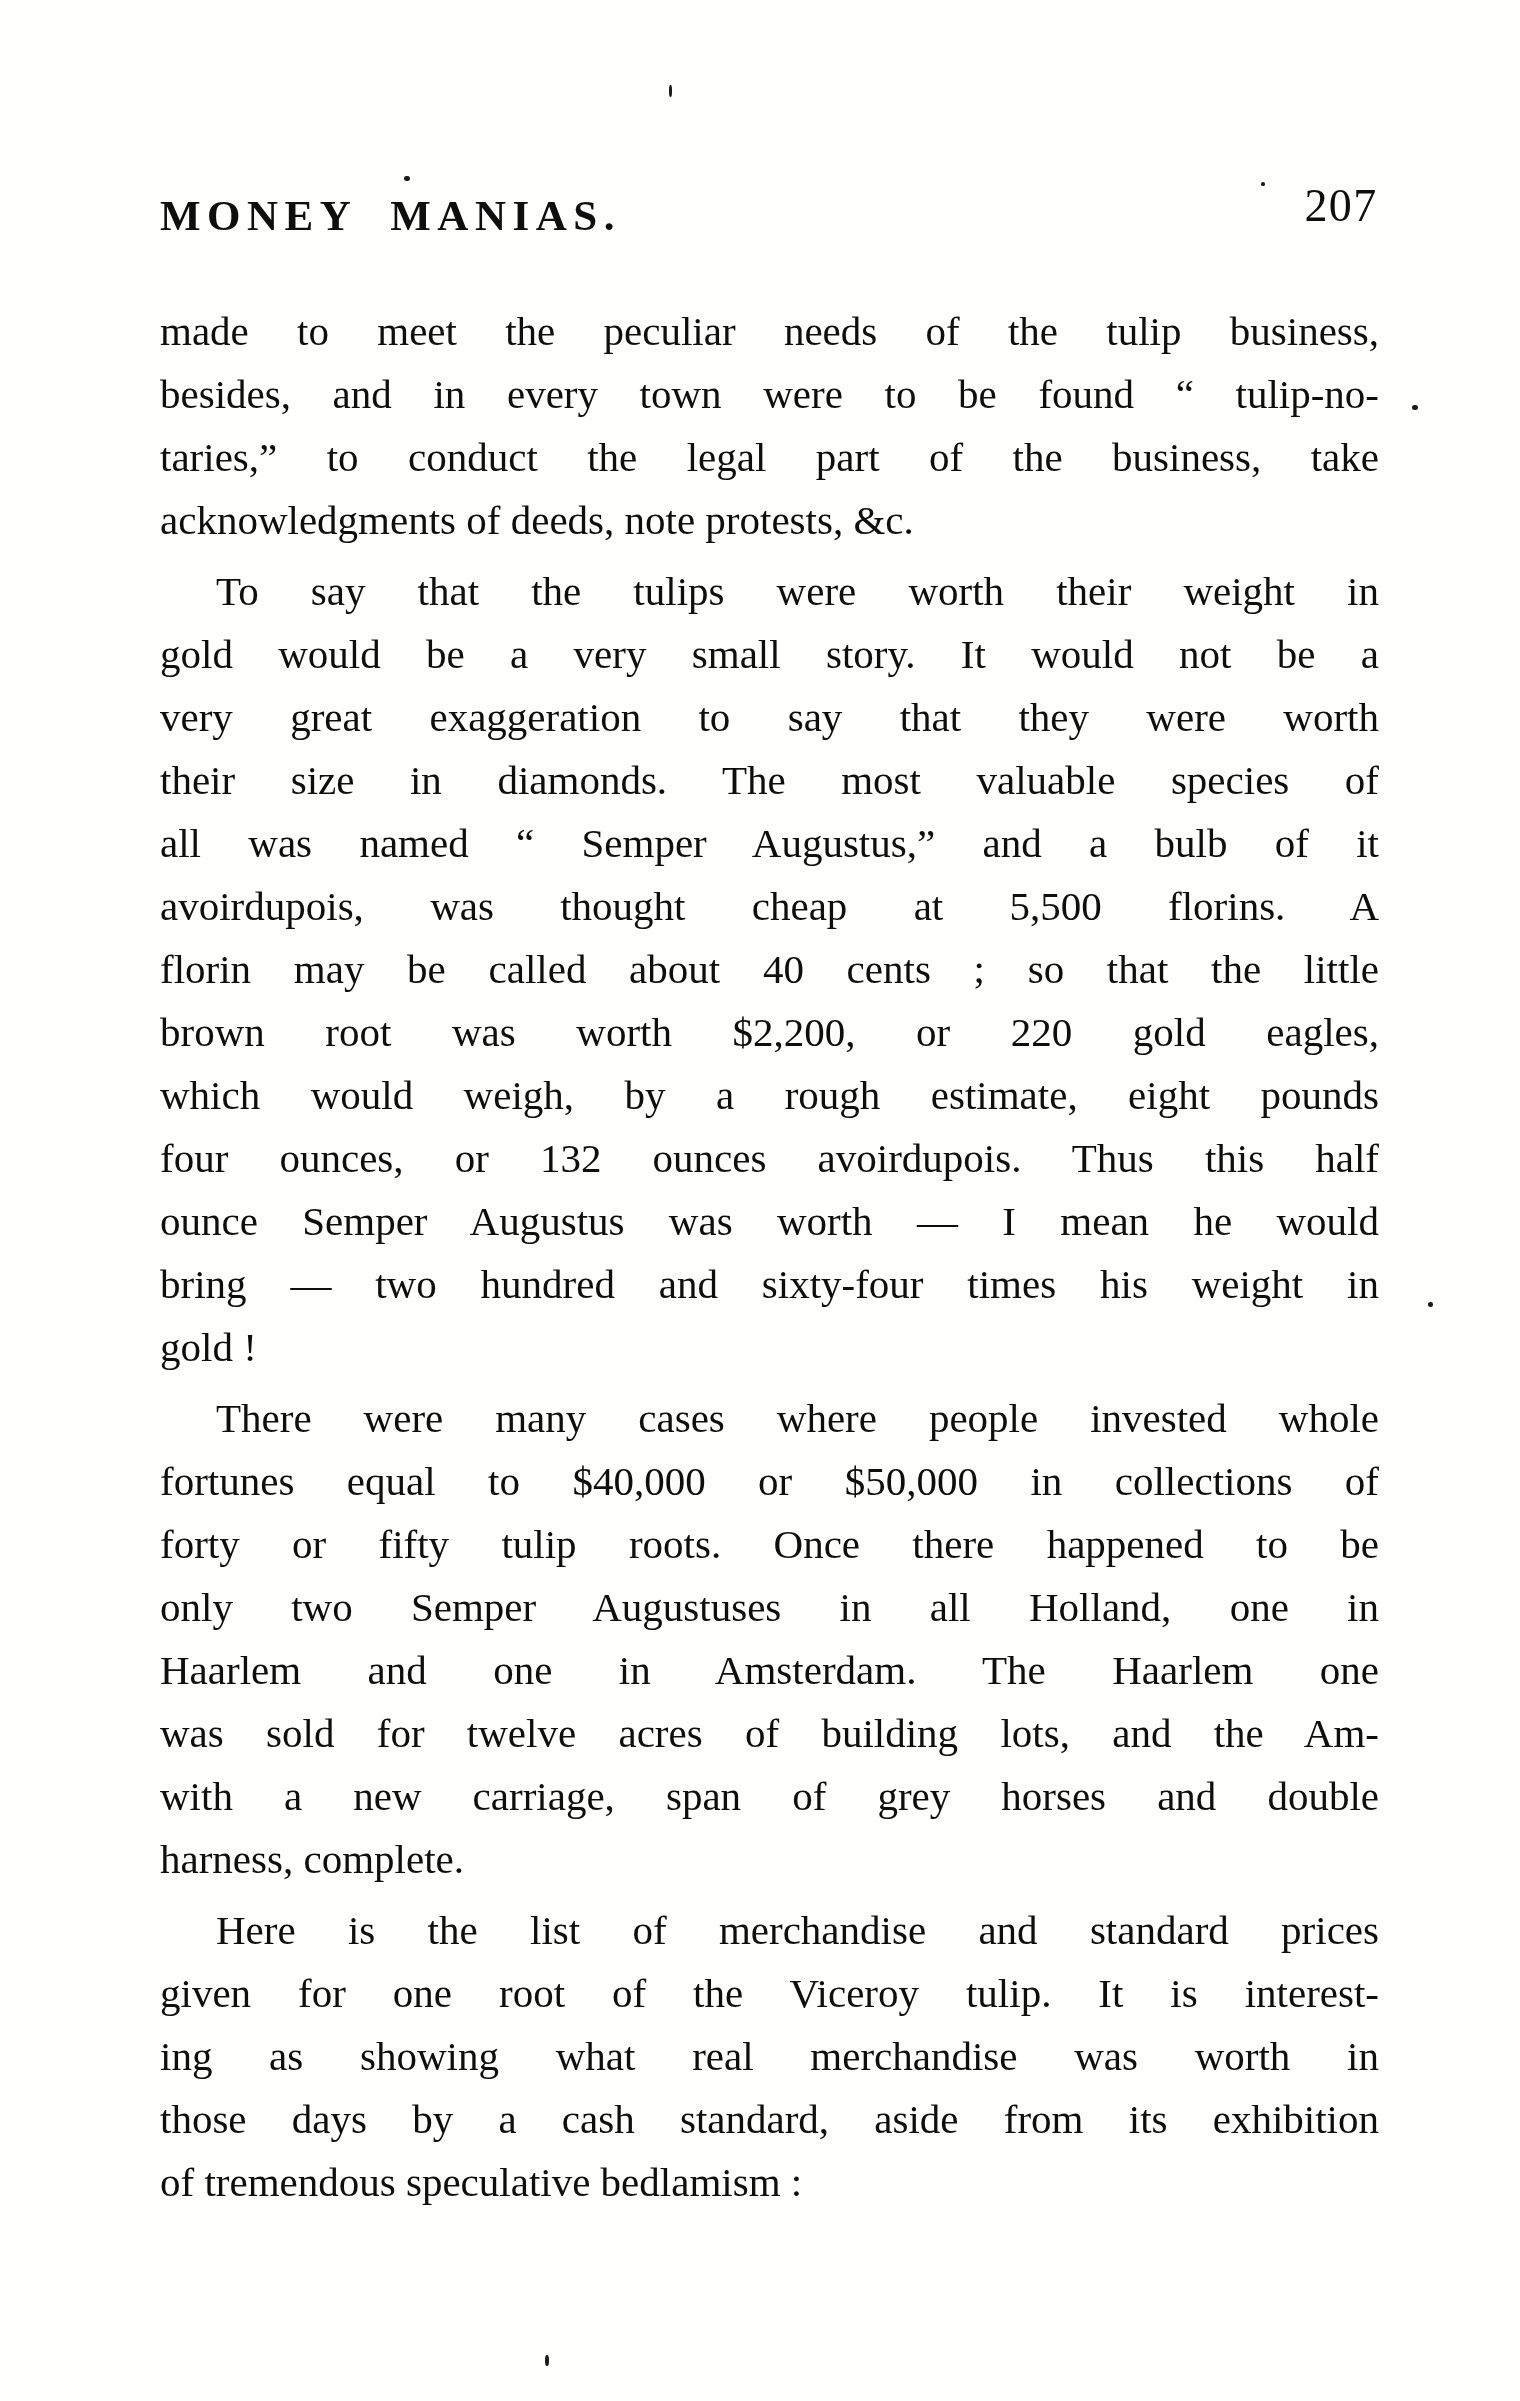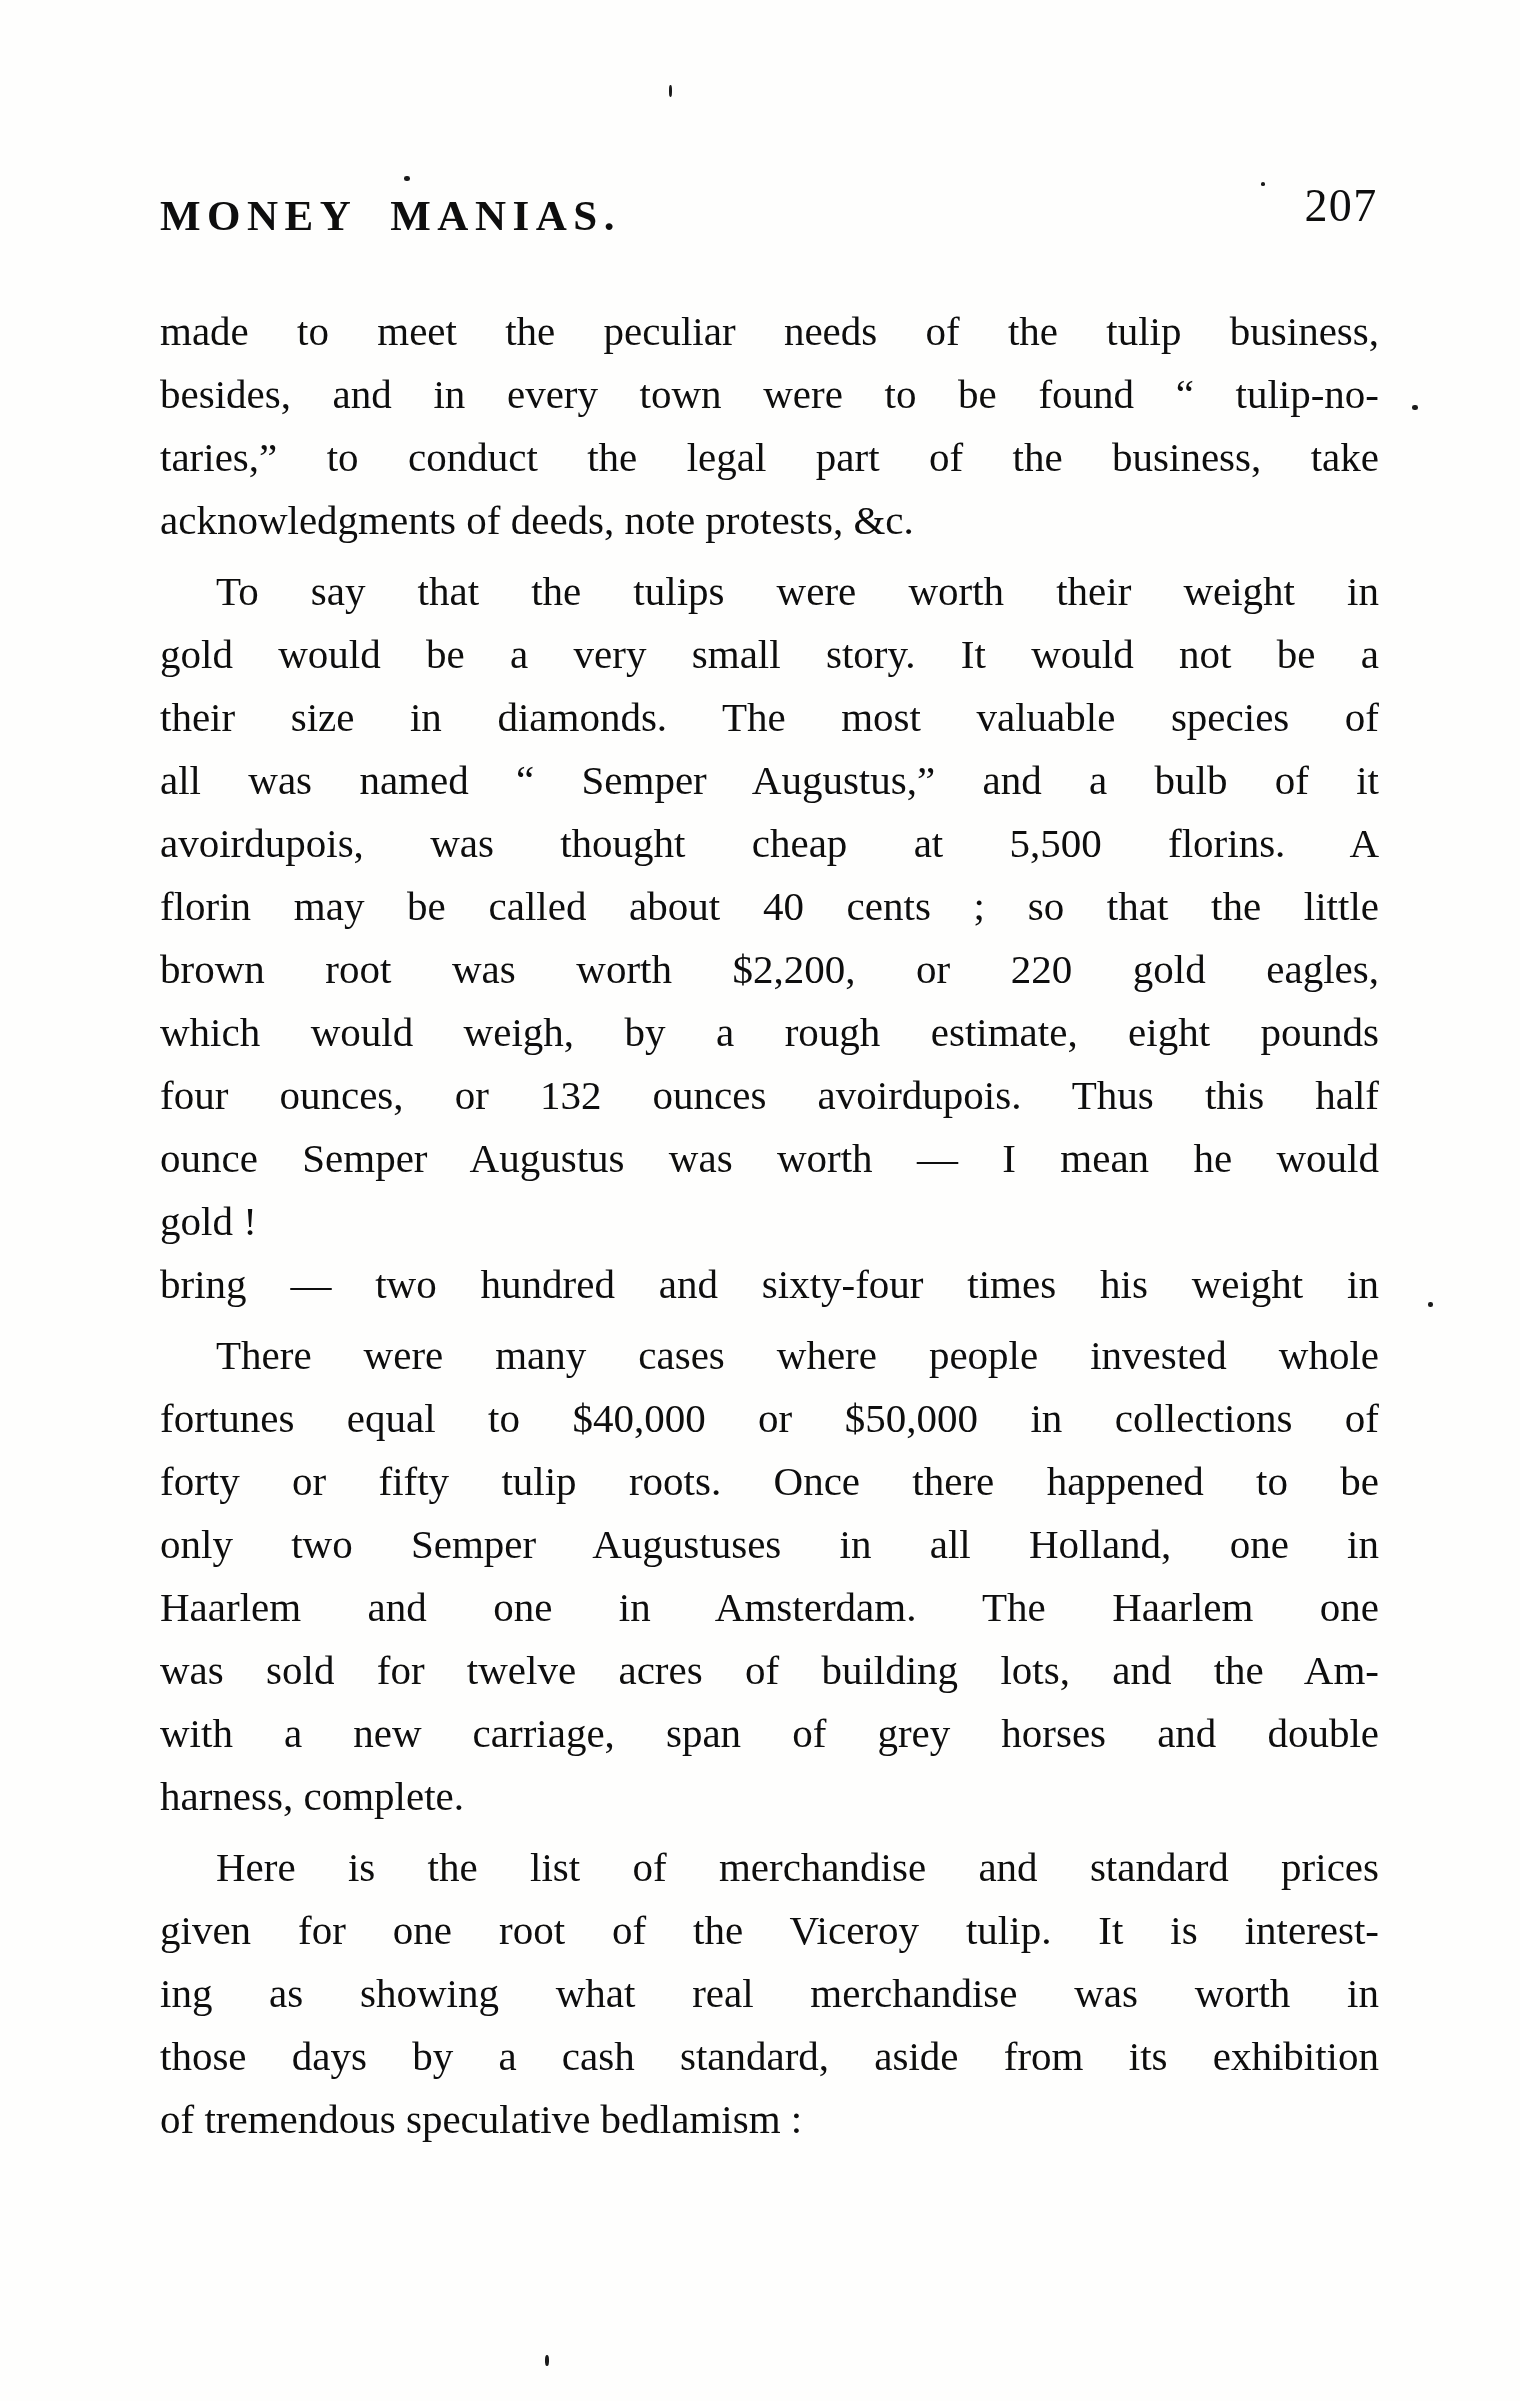--- a/index.html
+++ b/index.html
@@ -84,30 +84,31 @@
   <div class="text-block">
       <div class="paragraph">
         <div class="line">made to meet the peculiar needs of the tulip business,</div>
         <div class="line">besides, and in every town were to be found “ tulip-no-</div>
         <div class="line">taries,” to conduct the legal part of the business, take</div>
         <div class="line last">acknowledgments of deeds, note protests, &amp;c.</div>
       </div>
       <div class="paragraph indent">
         <div class="line">To say that the tulips were worth their weight in</div>
         <div class="line">gold would be a very small story. It would not be a</div>
+        <div class="line">very great exaggeration to say that they were worth</div>
         <div class="line">their size in diamonds. The most valuable species of</div>
         <div class="line">all was named “ Semper Augustus,” and a bulb of it</div>
         <div class="line">avoirdupois, was thought cheap at 5,500 florins. A</div>
         <div class="line">florin may be called about 40 cents ; so that the little</div>
         <div class="line">brown root was worth $2,200, or 220 gold eagles,</div>
         <div class="line">which would weigh, by a rough estimate, eight pounds</div>
         <div class="line">four ounces, or 132 ounces avoirdupois. Thus this half</div>
         <div class="line">ounce Semper Augustus was worth — I mean he would</div>
+        <div class="line">bring — two hundred and sixty-four times his weight in</div>
         <div class="line last">gold !</div>
-        <div class="line">bring — two hundred and sixty-four times his weight in</div>
       </div>
       <div class="paragraph indent">
         <div class="line">There were many cases where people invested whole</div>
         <div class="line">fortunes equal to $40,000 or $50,000 in collections of</div>
         <div class="line">forty or fifty tulip roots. Once there happened to be</div>
         <div class="line">only two Semper Augustuses in all Holland, one in</div>
         <div class="line">Haarlem and one in Amsterdam. The Haarlem one</div>
         <div class="line">was sold for twelve acres of building lots, and the Am-</div>
         <div class="line">with a new carriage, span of grey horses and double</div>
         <div class="line last">harness, complete.</div>

